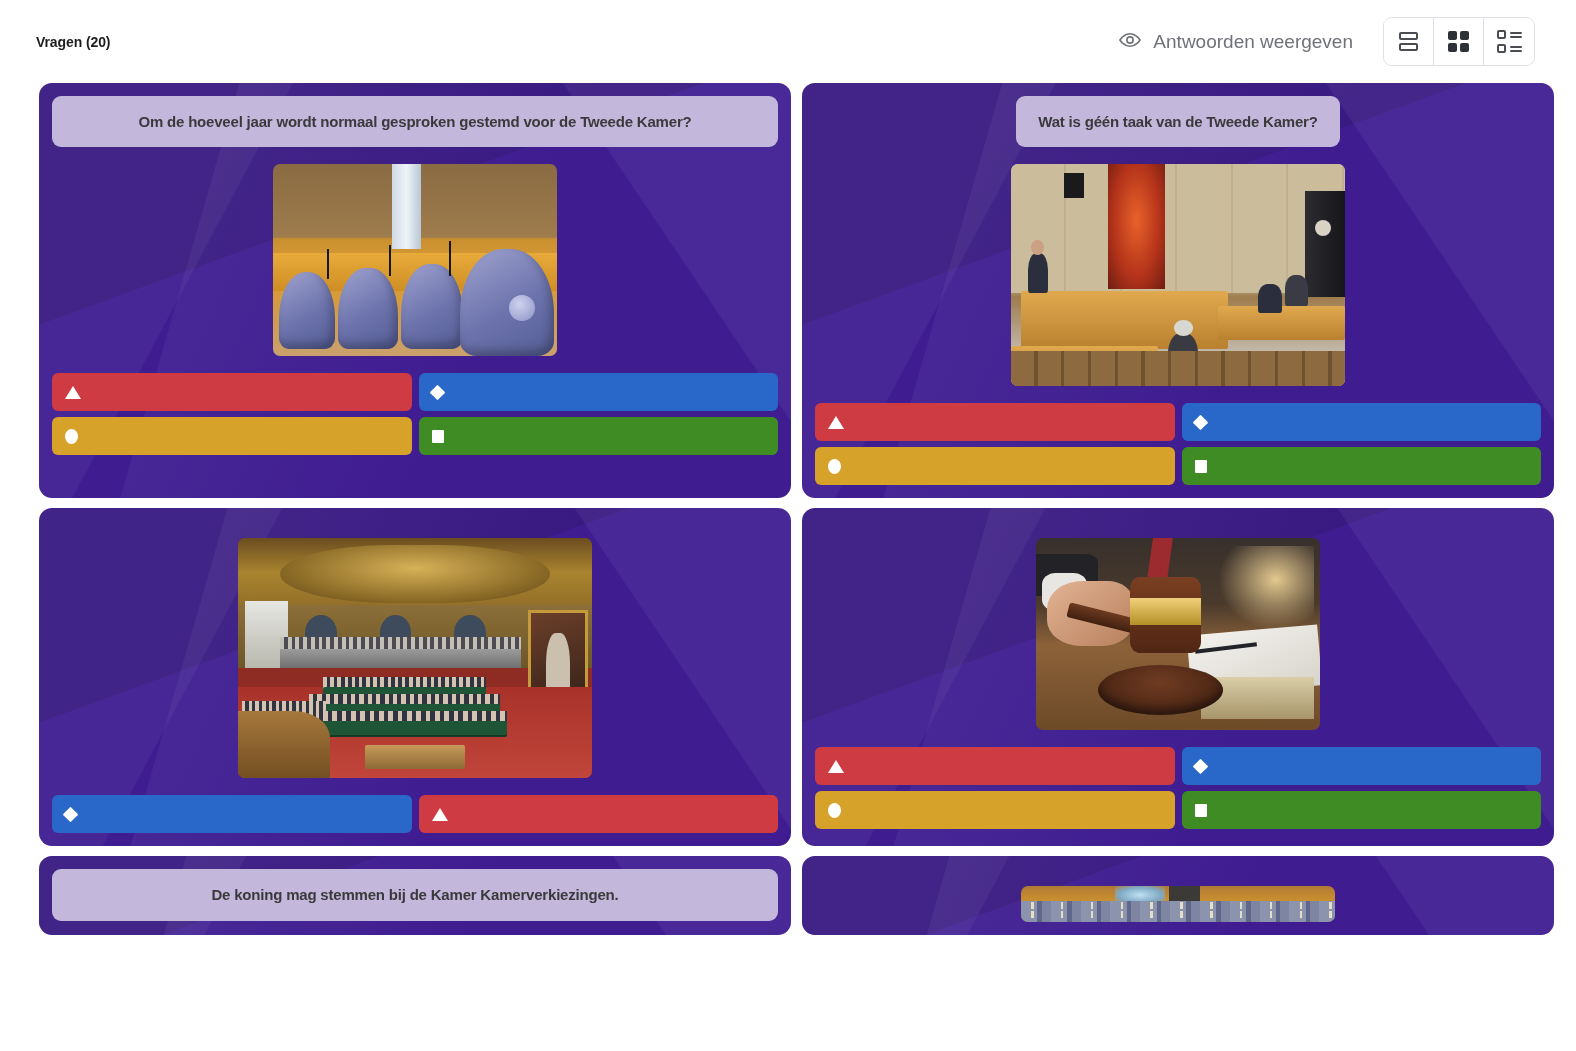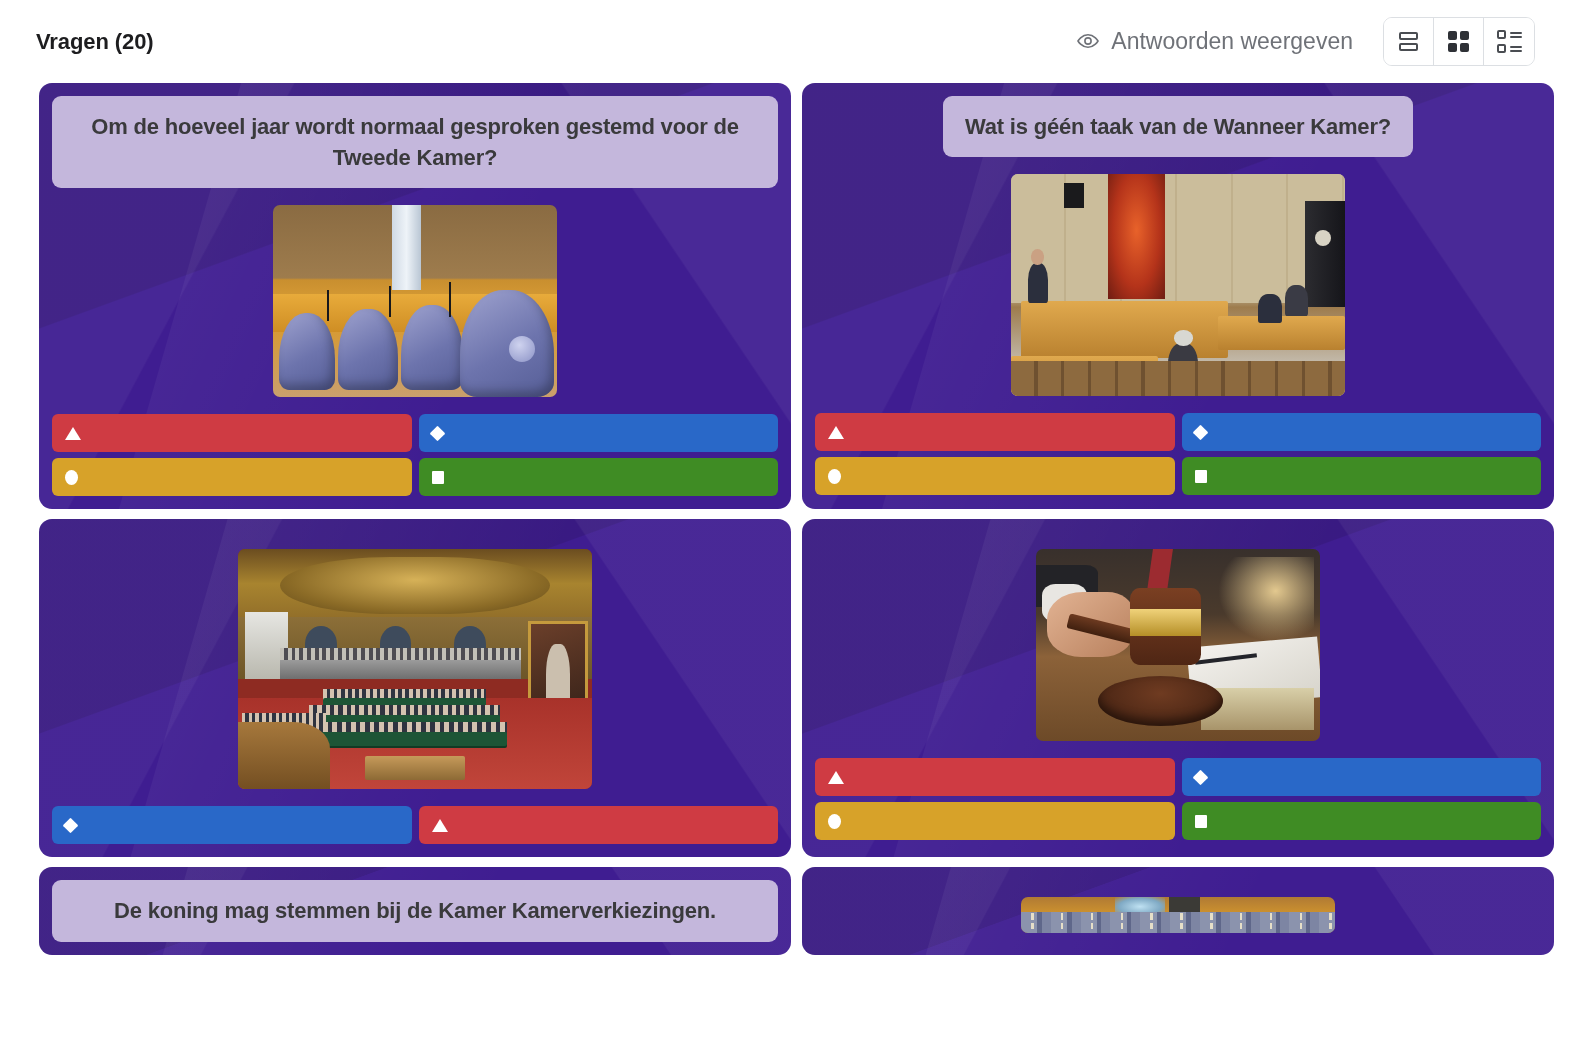--- a/index.html
+++ b/index.html
@@ -16,36 +16,36 @@
   
   .header {
     position: relative;
     height: 83px;
     display: flex;
     align-items: center;
     justify-content: space-between;
     padding: 0 41px 0 36px;
   }
   .page-title {
-    font-size: 22px;
+    font-size: 14px;
     font-weight: 700;
     color: #1d1d1f;
     letter-spacing: -0.1px;
   }
   .header-right {
     display: flex;
     align-items: center;
     gap: 30px;
   }
   .show-answers {
     display: flex;
     align-items: center;
     gap: 12px;
     color: #6f7278;
-    font-size: 23px;
+    font-size: 19px;
     cursor: pointer;
     user-select: none;
   }
   .show-answers .label { color: #6f7278; }
   .eye-icon { display: block; }
 
   .view-toggle {
     display: flex;
     border: 1px solid #dcdfe3;
     border-radius: 9px;
@@ -116,21 +116,21 @@
 
   .question-box {
     background: #c4b7dc;
     border-radius: 9px;
     padding: 15px 22px;
     text-align: center;
     margin: 0 0 0 0;
   }
   .question-box.narrow { margin: 0 auto; display: table; }
   .question-text {
-    font-size: 22px;
+    font-size: 15px;
     font-weight: 700;
     line-height: 1.42;
     color: #3a3a3c;
     letter-spacing: -0.2px;
   }
 
   .media {
     display: flex;
     justify-content: center;
     margin-top: 17px;
@@ -392,21 +392,21 @@
             <span class="shape square"></span>
             <span></span>
           </div>
       </div>
     </div>
   </div>
 
   <div class="card">
     <div class="card-inner">
       <div class="question-box narrow">
-        <div class="question-text">Wat is géén taak van de Wanneer Kamer?</div>
+        <div class="question-text">Wat is géén taak van de Tweede Kamer?</div>
       </div>
       <div class="media">
         <div class="photo img-hall">
           <span class="ph wall"></span>
             <span class="ph tap"></span>
             <span class="ph blk"></span>
           <span class="ph door"></span>
             <span class="ph clock"></span>
           <span class="ph bench b1"></span>
             <span class="ph bench b3"></span>

